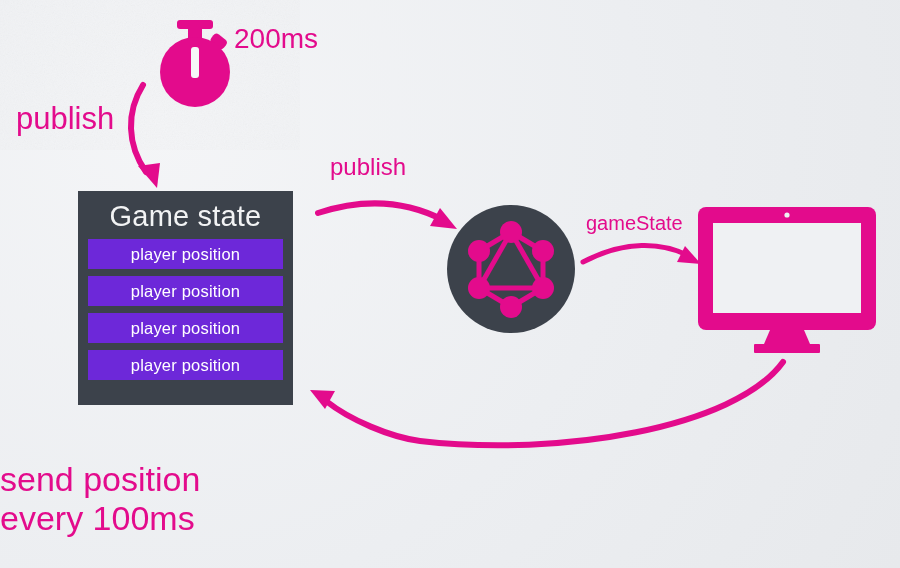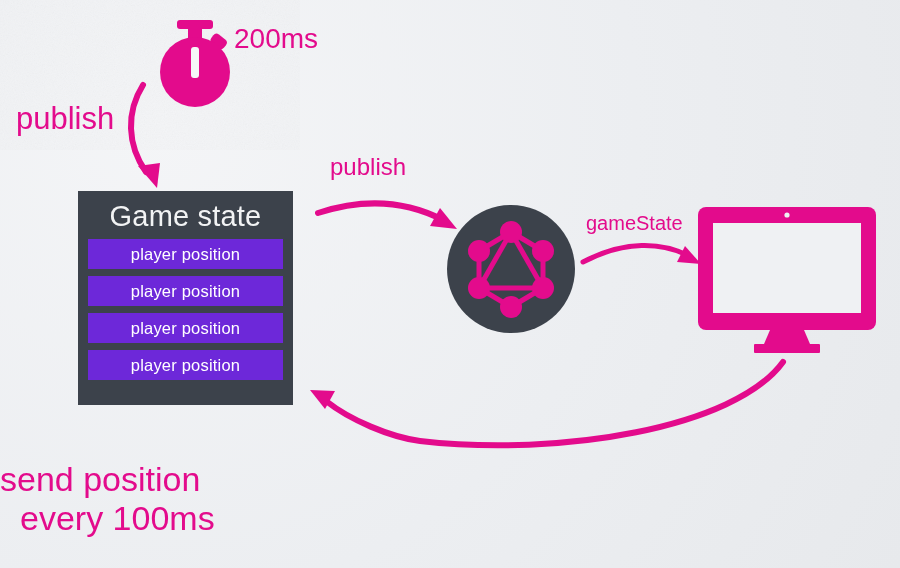--- a/index.html
+++ b/index.html
@@ -90,21 +90,21 @@
     line-height: 1.15;
   }
   #label-200ms   { left: 234px; top: 23px;  font-size: 28px; }
   #label-trigger { left: 16px;  top: 101px; font-size: 31px; }
   #label-publish { left: 330px; top: 153px; font-size: 24px; text-align: right; }
   #label-gamestate { left: 586px; top: 200px; font-size: 20px; margin-top: 12px; }
   #label-send {
     left: 0; right: 0; top: 460px;
     font-size: 34px;
   }
-  #label-send .l2 { display: block; padding-left: 20px; }
+  #label-send .l2 { display: block; }
 </style>
 </head>
 <body>
 
 <div id="canvas">
 
   <svg id="noise">
     <filter id="grain">
       <feTurbulence type="fractalNoise" baseFrequency="0.9" numOctaves="3" stitchTiles="stitch"></feTurbulence>
       <feColorMatrix type="saturate" values="0"></feColorMatrix>

